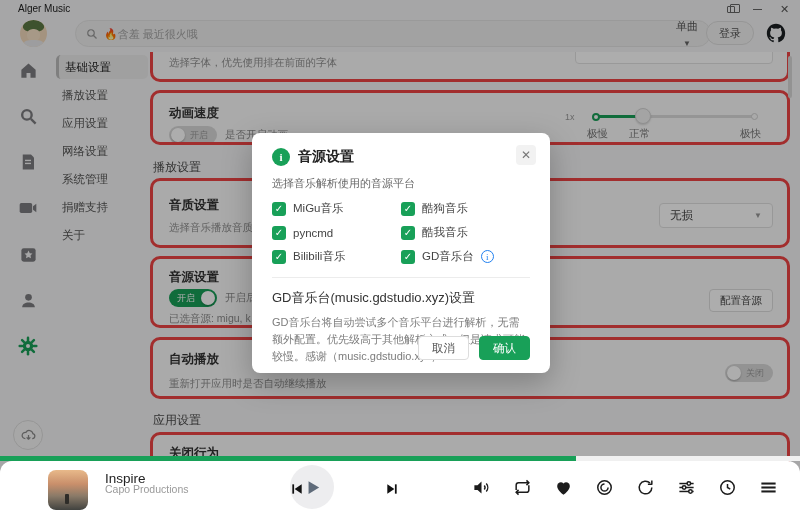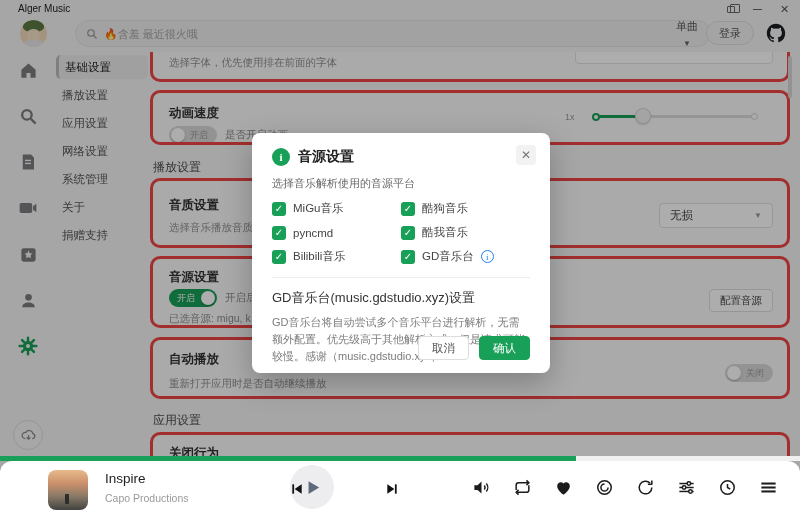--- a/index.html
+++ b/index.html
@@ -126,21 +126,21 @@
 
   
   .player { position:absolute; left:0; right:0; bottom:0; height:62px; z-index:30; }
   .progress { position:absolute; top:0; left:0; right:0; height:5px; background:#f0f0f0; cursor:pointer; }
   .progress-fill { height:100%; background:#18a058; }
   .player-bar { position:absolute; top:5px; left:0; right:0; bottom:0; background:#fff; border-radius:12px 12px 0 0; }
   .album { position:absolute; left:48px; top:9px; width:40px; height:40px; border-radius:8px; cursor:pointer;
            background:linear-gradient(180deg,#e8b98a 0%,#c98f6b 35%,#8a7a68 65%,#41423f 100%); }
   .album:after { content:""; position:absolute; left:17px; bottom:6px; width:4px; height:10px; background:#2e2c28; border-radius:1px; }
   .track-title { position:absolute; left:105px; top:10px; font-size:13.5px; color:#222; cursor:pointer; }
-  .track-artist { position:absolute; left:105px; top:31px; font-size:10.5px; color:#9a9a9a; }
+  .track-artist { position:absolute; left:105px; top:22px; font-size:10.5px; color:#9a9a9a; }
   .transport { position:absolute; left:290px; top:4px; width:115px; height:50px; }
   .tr-btn { position:absolute; color:#111; cursor:pointer; }
   .prev-btn { left:0; top:17px; }
   .next-btn { left:95px; top:17px; }
   .play-btn { left:30px; top:2px; width:44px; height:44px; border-radius:50%; background:#ededef; display:flex; align-items:center; justify-content:center; cursor:pointer; }
   .right-icons { position:absolute; right:22px; top:16px; display:flex; gap:21px; align-items:center; }
   .p-icon { width:20px; height:20px; color:#1c1c1c; display:flex; align-items:center; justify-content:center; cursor:pointer; }
 
   svg { display:block; }
 </style>
@@ -249,22 +249,22 @@
         </svg>
     </span>
   </div>
 
   <div class="settings-nav">
     <div class="nav-item active">基础设置</div>
     <div class="nav-item">播放设置</div>
     <div class="nav-item">应用设置</div>
     <div class="nav-item">网络设置</div>
     <div class="nav-item">系统管理</div>
+    <div class="nav-item">捐赠支持</div>
     <div class="nav-item">关于</div>
-    <div class="nav-item">捐赠支持</div>
   </div>
 
   <div class="content">
 
     <div class="card font-card">
       <div class="fc-opt-row">
         <span class="fc-dot"></span>
         <span class="fc-bar"></span>
           <span class="fc-bar" style="width:34px"></span>
       </div>
@@ -282,20 +282,25 @@
         <span class="toggle-desc">是否开启动画</span>
       </div>
       <div class="slider-block">
         <span class="slider-x">1x</span>
         <div class="slider-track">
           <div class="slider-fill"></div>
           <span class="slider-dot-start"></span>
           <span class="slider-dot-end"></span>
           <span class="slider-handle"></span>
         </div>
+        <div class="slider-marks">
+          <span>极慢</span>
+          <span>正常</span>
+          <span>极快</span>
+        </div>
       </div>
     </div>
 
     <div class="section-title play-section">播放设置</div>
 
     <div class="card quality-card">
       <div class="card-title">音质设置</div>
       <div class="card-desc">选择音乐播放音质</div>
       <div class="select-box">
         <span>无损</span>

